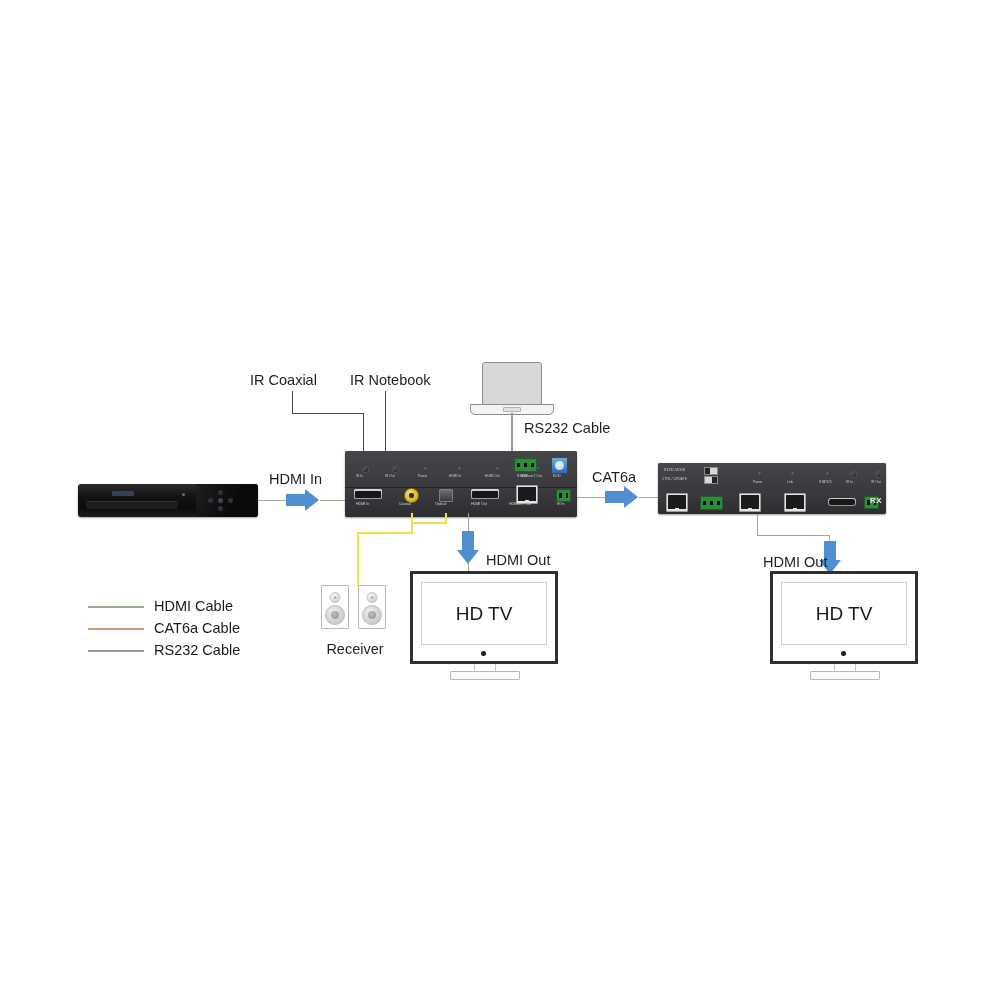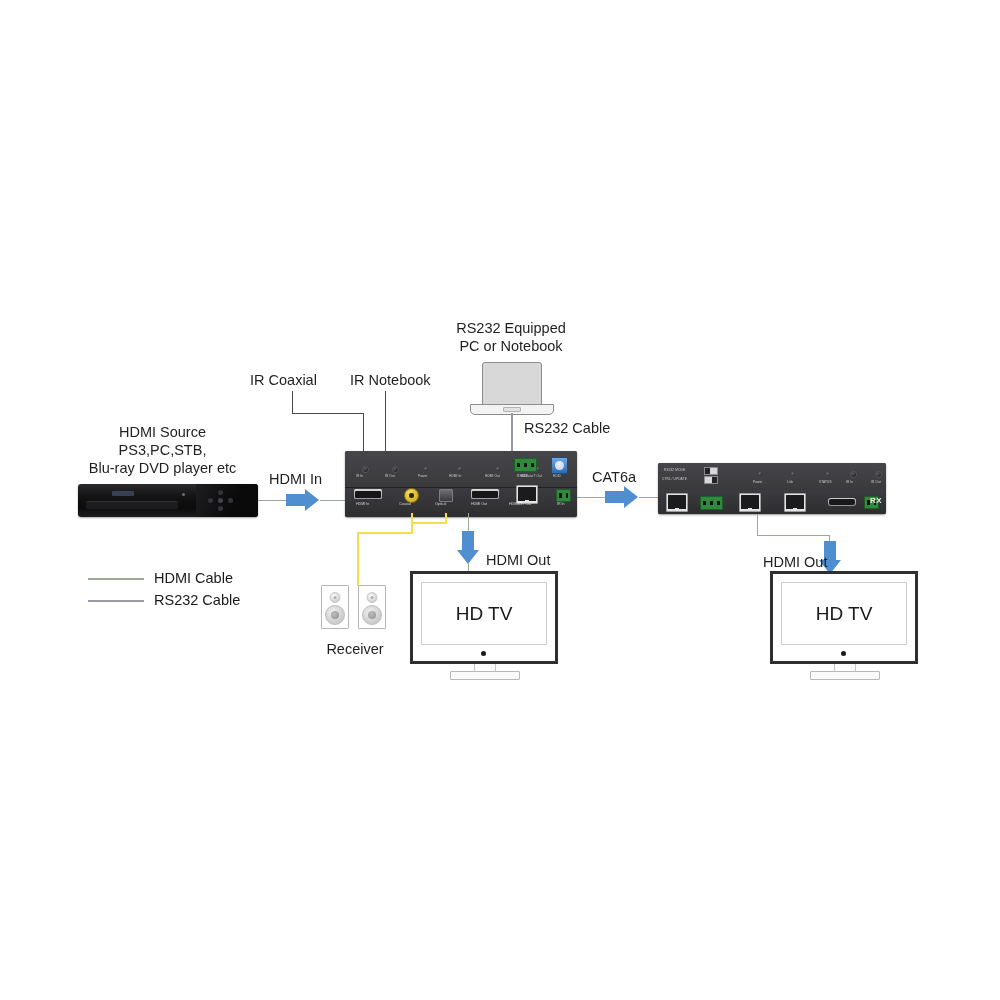--- a/index.html
+++ b/index.html
@@ -111,25 +111,20 @@
   .legend{position:absolute;}
   .legend .row{position:relative;height:22px;}
   .legend .ln{position:absolute;left:0;top:10px;width:56px;height:2px;}
   .legend .tx{position:absolute;left:66px;top:0;font-size:14.5px;line-height:21px;white-space:nowrap;}
 </style>
 </head>
 <body>
 
 <div id="stage">
 
-  <div class="abs lbl lbl-c" style="left:30px;top:423px;width:265px;">
-    <div>HDMI Source</div>
-    <div>PS3,PC,STB,</div>
-    <div>Blu-ray DVD player etc</div>
-  </div>
 
   <div class="bluray" style="left:78px;top:484px;">
     <div class="brand"></div>
     <div class="slot"></div>
     <div class="led"></div>
     <div class="txt"></div>
     <div class="panel">
       <div class="pad" style="left:22px;top:6px;"></div>
       <div class="pad" style="left:12px;top:14px;"></div>
       <div class="pad" style="left:32px;top:14px;"></div>
@@ -146,24 +141,20 @@
   <div class="wire-h w-hdmi" style="left:320px;top:500px;width:26px;"></div>
   <div class="abs lbl" style="left:269px;top:470px;">HDMI In</div>
 
   <div class="abs lbl" style="left:250px;top:371px;">IR Coaxial</div>
   <div class="abs lbl" style="left:350px;top:371px;">IR Notebook</div>
   <div class="wire-v w-black" style="left:292px;top:391px;height:23px;"></div>
   <div class="wire-h w-black" style="left:292px;top:413px;width:72px;"></div>
   <div class="wire-v w-black" style="left:363px;top:413px;height:38px;"></div>
   <div class="wire-v w-black" style="left:385px;top:391px;height:60px;"></div>
 
-  <div class="abs lbl lbl-c" style="left:425px;top:319px;width:172px;">
-    <div>RS232 Equipped</div>
-    <div>PC or Notebook</div>
-  </div>
   <div class="laptop" style="left:470px;top:362px;width:82px;height:51px;">
     <div class="screen"></div>
     <div class="base"></div>
     <div class="pad"></div>
   </div>
   <div class="wire-v w-rs" style="left:511px;top:413px;height:38px;width:2px;"></div>
   <div class="abs lbl" style="left:524px;top:419px;">RS232 Cable</div>
 
   <div class="chassis" style="left:345px;top:451px;width:232px;height:66px;">
     <div class="facetop" style="height:36px;"></div>
@@ -318,24 +309,28 @@
   <div class="tv" style="left:770px;top:571px;width:148px;height:110px;">
     <div class="frame" style="width:148px;height:93px;"></div>
     <div class="inner" style="left:11px;top:11px;width:126px;height:63px;">
       <span class="sname">HD TV</span>
     </div>
     <div class="dot" style="left:71px;top:80px;"></div>
     <div class="neck" style="left:64px;top:93px;width:20px;height:8px;"></div>
     <div class="stand" style="left:40px;top:100px;width:68px;height:7px;border-radius:1px;"></div>
   </div>
 
-  <div class="legend" style="left:88px;top:568px;width:200px;">
+  <div class="legend" style="left:88px;top:596px;width:200px;">
     <div class="row">
       <div class="ln" id="lg0" style="background: rgb(154, 171, 147);"></div>
       <div class="tx">HDMI Cable</div>
     </div>
     <div class="row">
+      <div class="ln" id="lg1" style="background: rgb(201, 154, 126);"></div>
+      <div class="tx">CAT6a Cable</div>
+    </div>
+    <div class="row">
       <div class="ln" id="lg2" style="background: rgb(154, 154, 166);"></div>
       <div class="tx">RS232 Cable</div>
     </div>
   </div>
 
 </div>
 
 </body></html>

